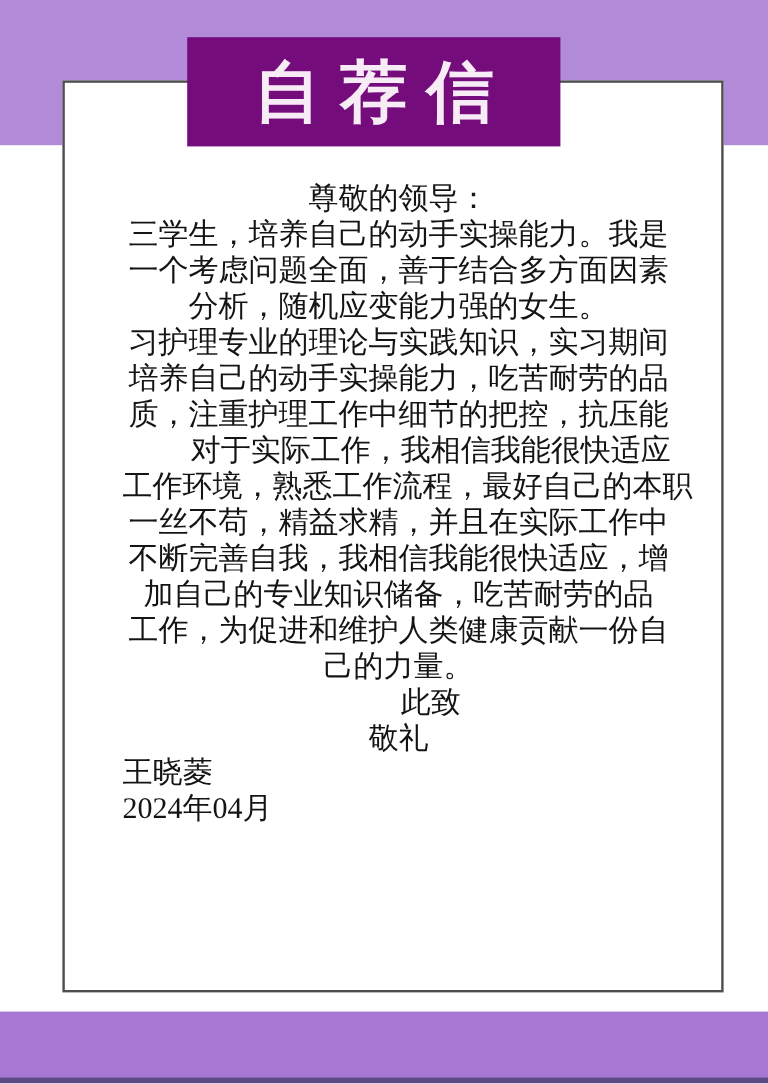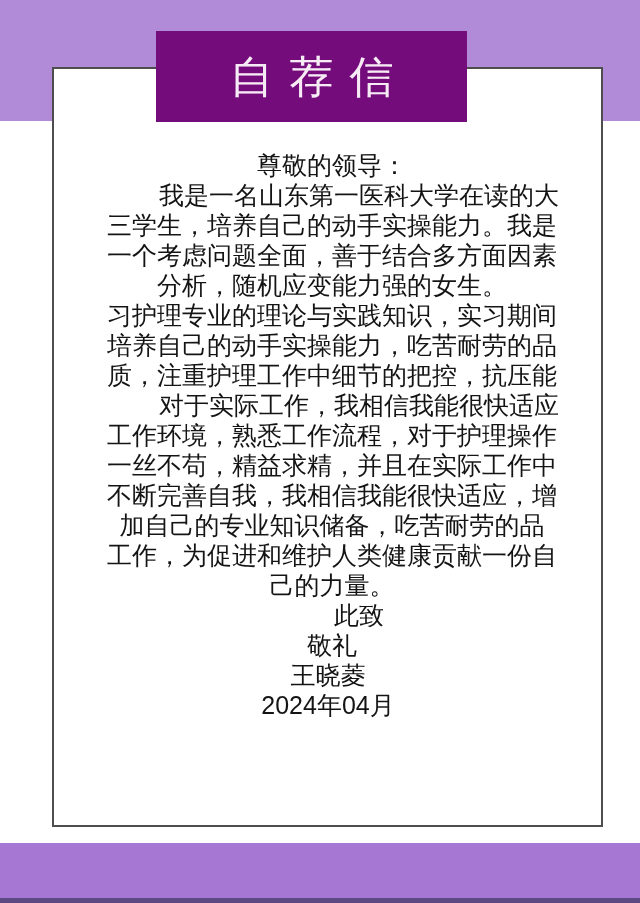--- a/index.html
+++ b/index.html
@@ -45,22 +45,22 @@
     position: absolute;
     left: 156px; top: 31px;
     width: 311px; height: 91px;
     background: var(--banner-bg, #740C7C);
     display: flex;
     align-items: center;
     justify-content: center;
   }
   .title-banner .title {
     color: var(--banner-text, #F7EBF5);
-    font-size: 44px;
-    font-weight: 400;
+    font-size: 56px;
+    font-weight: 700;
     letter-spacing: 16px;
     margin-right: -16px;
     line-height: 1;
     white-space: nowrap;
   }
   .letter-body {
     position: absolute;
     left: 102px; top: 150px;
     width: 460px;
     font-size: 25px;
@@ -69,50 +69,50 @@
   }
   .line {
     height: 30px;
     white-space: nowrap;
     text-align: center;
   }
   .line.indent {
     text-indent: 54px;
   }
   .line.right {
-    text-align: center;
+    text-align: left;
     padding-right: 8px;
+    font-family: Liberation Serif, serif;
   }
 </style>
 </head>
 <body>
 
 <div class="page">
 
   <div class="top-band"></div>
   <div class="bottom-band"></div>
   <div class="bottom-band-edge"></div>
 
   <div class="card"></div>
 
   <div class="title-banner">
     <span class="title">自荐信</span>
   </div>
 
   <div class="letter-body">
     <div class="line">尊敬的领导：</div>
-    <div class="line indent">我是一名山东第一医科大学在读的大</div>
     <div class="line">三学生，培养自己的动手实操能力。我是</div>
     <div class="line">一个考虑问题全面，善于结合多方面因素</div>
     <div class="line">分析，随机应变能力强的女生。</div>
     <div class="line">习护理专业的理论与实践知识，实习期间</div>
     <div class="line">培养自己的动手实操能力，吃苦耐劳的品</div>
     <div class="line">质，注重护理工作中细节的把控，抗压能</div>
     <div class="line indent">对于实际工作，我相信我能很快适应</div>
-    <div class="line">工作环境，熟悉工作流程，对于护理操作</div>
+    <div class="line">工作环境，熟悉工作流程，最好自己的本职</div>
     <div class="line">一丝不苟，精益求精，并且在实际工作中</div>
     <div class="line">不断完善自我，我相信我能很快适应，增</div>
     <div class="line">加自己的专业知识储备，吃苦耐劳的品</div>
     <div class="line">工作，为促进和维护人类健康贡献一份自</div>
     <div class="line">己的力量。</div>
     <div class="line indent">此致</div>
     <div class="line">敬礼</div>
     <div class="line right">王晓菱</div>
     <div class="line right">2024年04月</div>
   </div>

